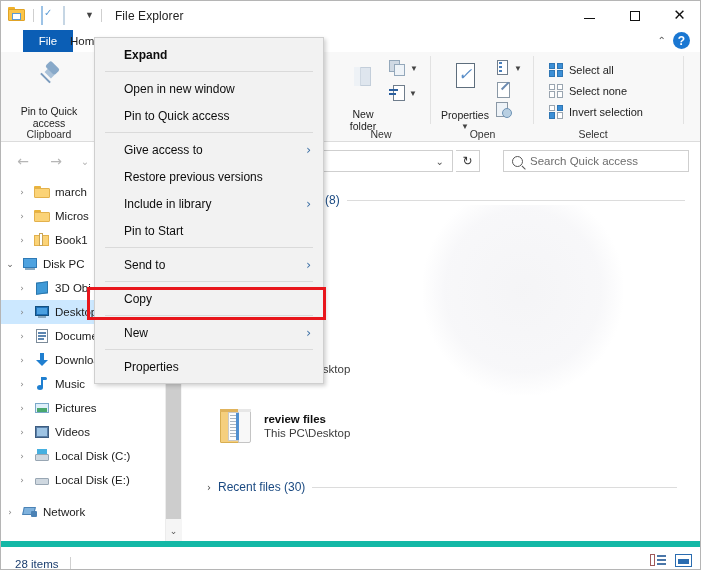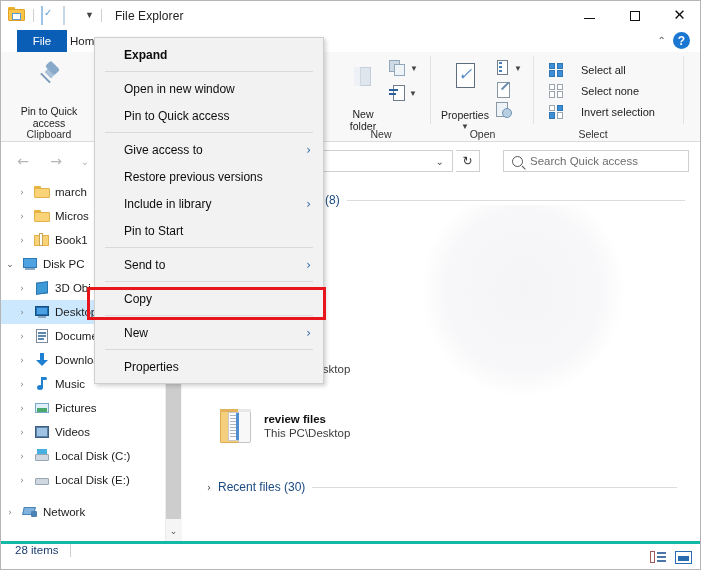--- a/index.html
+++ b/index.html
@@ -43,21 +43,21 @@
   }
   .winbtns { position:absolute; right:0; top:0; display:flex; height:29px; }
   .winbtn { width: 45px; height:29px; display:flex; align-items:center; justify-content:center;
             font-size:12px; color:#111; }
   .winbtn.min span { display:inline-block; width:11px; height:1px; background:#111; margin-top:6px;}
   .winbtn.max span { display:inline-block; width:10px; height:10px; border:1px solid #111;}
   .winbtn.close span { font-size:15px; line-height:1; font-family:"DejaVu Sans", sans-serif; }
 
   
   .tabrow { position:absolute; left:0; top:29px; width:701px; height:22px; background:#fff; }
-  .tab-file { position:absolute; left:16px; top:0; width:50px; height:22px; background:#0b5eb5;
+  .tab-file { position:absolute; left:22px; top:0; width:50px; height:22px; background:#0b5eb5;
               color:#fff; font-size:11.5px; display:flex; align-items:center; justify-content:center; }
   .tab-home { position:absolute; left:60px; top:0; height:22px; padding:0 9px; font-size:11.5px;
               color:#222; display:flex; align-items:center; }
   .ribbon-collapse { position:absolute; right:34px; top:34px; font-size:10px; color:#555; }
   .help-btn { position:absolute; right:10px; top:31px; width:17px; height:17px; border-radius:50%;
               background:#1a77d2; color:#fff; font-size:12px; font-weight:bold;
               display:flex; align-items:center; justify-content:center; }
 
   
   .ribbon { position:absolute; left:0; top:51px; width:701px; height:90px; background:#f8f8f8;
@@ -103,21 +103,21 @@
 
   .edit-ico { width:16px; height:18px; position:relative; }
   .edit-ico .pg { position:absolute; left:1px; top:1px; width:13px; height:16px; background:#fff; border:1px solid #8a98a6;}
   .edit-ico .pen { position:absolute; left:4px; top:4px; width:10px; height:1.5px; background:#6b8ab0; transform:rotate(-45deg);}
 
   .hist-ico { width:17px; height:17px; position:relative; }
   .hist-ico .pg { position:absolute; left:0; top:0; width:12px; height:15px; background:#eef3f8; border:1px solid #8a98a6;}
   .hist-ico .clk { position:absolute; left:6px; top:6px; width:10px; height:10px; border-radius:50%;
                    background:#b8cfe2; border:1px solid #6f93b5;}
 
-  .sel-row { display:flex; align-items:center; gap:18px; height:21px; font-size:11px; color:#222; }
+  .sel-row { display:flex; align-items:center; gap:6px; height:21px; font-size:11px; color:#222; }
   .selall-ico { width:14px; height:14px; display:grid; grid-template:1fr 1fr/1fr 1fr; gap:1.5px; }
   .selall-ico i { background:#3c8fd6; border:1px solid #2f76b4; display:block;}
   .selnone-ico { width:14px; height:14px; display:grid; grid-template:1fr 1fr/1fr 1fr; gap:1.5px; }
   .selnone-ico i { background:#fff; border:1px solid #9aa5b0; display:block;}
   .selinv-ico { width:14px; height:14px; display:grid; grid-template:1fr 1fr/1fr 1fr; gap:1.5px; }
   .selinv-ico i { background:#fff; border:1px solid #9aa5b0; display:block;}
   .selinv-ico i.on { background:#3c8fd6; border-color:#2f76b4;}
 
   .dd-caret { font-size:8px; color:#444; }
 
@@ -217,21 +217,21 @@
   .pin-small { position:absolute; width:11px; height:11px; }
   .pin-small .st { position:absolute; left:1px; top:7px; width:6px; height:1.5px; background:#9aa7b5; transform:rotate(45deg);}
   .pin-small .hd { position:absolute; left:4px; top:1px; width:7px; height:4px; background:#9aa7b5; transform:rotate(45deg); border-radius:1px;}
 
   
   .partial-txt { position:absolute; font-size:11.5px; color:#0f0f0f; font-weight:bold; }
   .partial-ico { position:absolute; }
 
   
   .statusbar { position:absolute; left:0; top:540px; width:701px; height:29px; background:#fff;
-               border-top:3px solid #14b8a6; display:flex; align-items:flex-start; }
+               border-top:6px solid #14b8a6; display:flex; align-items:flex-end; }
   .status-txt { font-size:11.5px; color:#1b3e6f; margin-left:14px; }
   .status-sep { width:1px; height:13px; background:#d0d0d0; margin-left:12px; }
   .viewbtns { position:absolute; right:10px; top:6px; display:flex; gap:8px; align-items:center;}
   .vb { width:17px; height:15px; position:relative; }
   .vb-details .c { position:absolute; left:0; top:1px; width:5px; height:12px; border:1px solid #a05a5a; }
   .vb-details .l1 { position:absolute; left:7px; top:2px; width:9px; height:1.5px; background:#4a76a8;}
   .vb-details .l2 { position:absolute; left:7px; top:6px; width:9px; height:1.5px; background:#4a76a8;}
   .vb-details .l3 { position:absolute; left:7px; top:10px; width:9px; height:1.5px; background:#4a76a8;}
   .vb-large .f { position:absolute; left:0; top:1px; width:17px; height:13px; background:#fff; border:1.5px solid #2a6cb0;}
   .vb-large .i { position:absolute; left:3px; top:6px; width:11px; height:5px; background:#2a6cb0;}

